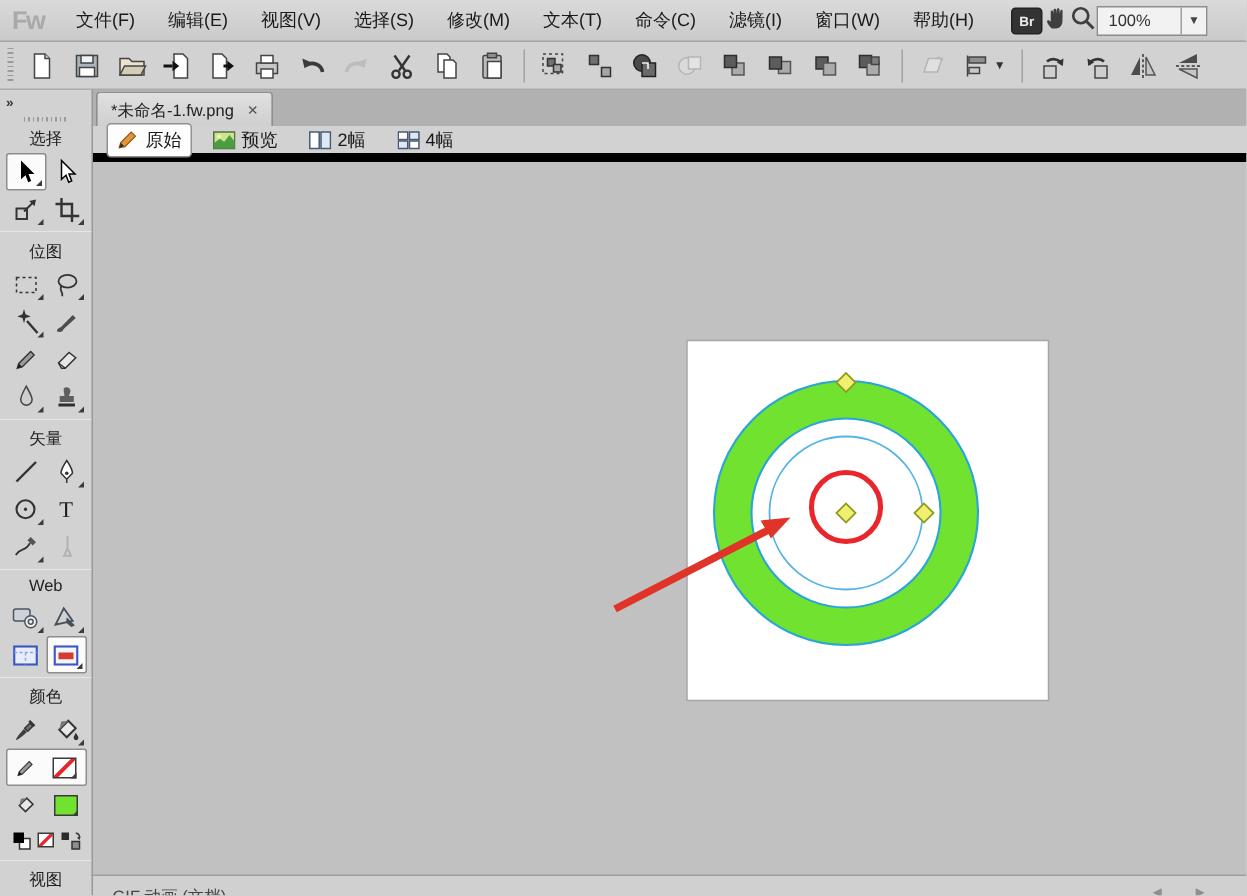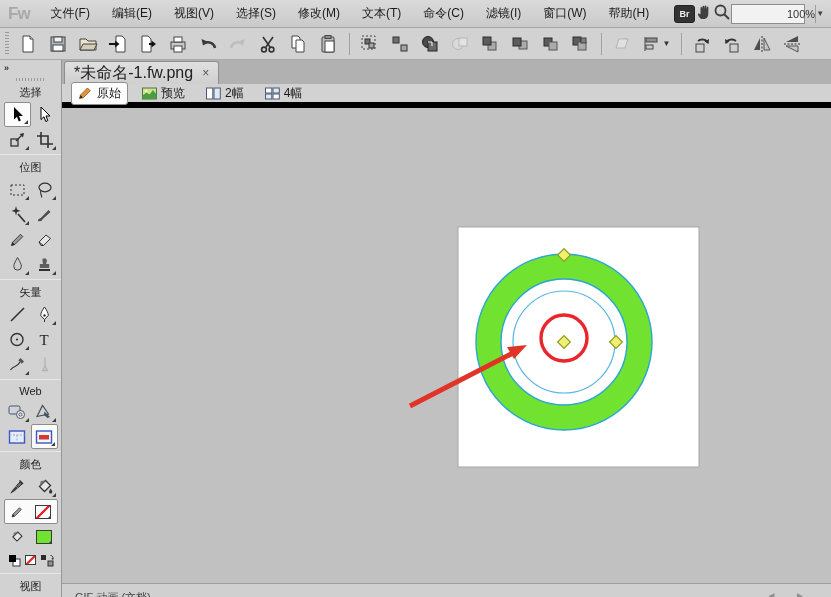--- a/index.html
+++ b/index.html
@@ -11,21 +11,21 @@
   .menubar { position: absolute; left: 0; top: 0; width: 831px; height: 28px;
              background: linear-gradient(#dadada,#cacaca); border-bottom: 1px solid #a6a6a6;
              display: flex; align-items: center; }
   .fw-logo { font-weight: bold; font-size: 17px; color: #a9a9a9; margin: 0 10px 0 8px;
              letter-spacing: -1px; }
   .mi { padding: 0 11px; line-height: 27px; cursor: default; }
   .menubar-right { margin-left: auto; display: flex; align-items: center; padding-right: 26px; }
   .br-btn { width: 21px; height: 18px; background: #333; color: #eee; border: 1px solid #222;
             border-radius: 3px; font-size: 9px; font-weight: bold; line-height: 16px; text-align: center; }
   .zoom-dd { display: flex; align-items: center; width: 74px; height: 20px;
-             background: #f2f2f2; border: 1px solid #8d8d8d; padding-left: 48px; }
+             background: #f2f2f2; border: 1px solid #8d8d8d; }
   .zoom-dd .zval { flex: 1; padding-left: 7px; font-size: 11px; color: #333; }
   .zoom-dd .dd-btn { width: 17px; height: 18px; border-left: 1px solid #9d9d9d;
              font-size: 8px; color: #444; display: flex; align-items: center; justify-content: center; }
 
   
   .toolbar { position: absolute; left: 0; top: 28px; width: 831px; height: 32px;
              background: #d2d2d2; border-bottom: 1px solid #ababab;
              display: flex; align-items: center; }
   .grip-v { width: 7px; height: 24px; margin: 0 6px 0 3px;
             background: repeating-linear-gradient(#9a9a9a 0 1px, transparent 1px 3px);
@@ -34,21 +34,21 @@
         margin-right: 6px; border-radius: 2px; }
   .vsep { width: 1px; height: 22px; background: #a2a2a2; margin: 0 8px 0 3px; }
   .caret { font-size: 8px; color: #333; margin-left: 1px; }
 
   
   .tabstrip { position: absolute; left: 62px; top: 60px; width: 769px; height: 24px;
               background: #b1b1b1; display: flex; align-items: flex-end; }
   .doc-tab { height: 23px; margin-left: 2px; background: linear-gradient(#e0e0e0,#cfcfcf);
              border: 1px solid #8e8e8e; border-bottom: none; border-radius: 3px 3px 0 0;
              display: flex; align-items: center; padding: 0 9px; gap: 9px; }
-  .doc-tab .t-title { font-size: 16px; color: #222; }
+  .doc-tab .t-title { font-size: 11px; color: #222; }
   .tab-close { color: #555; font-size: 12px; line-height: 12px; cursor: default; }
 
   
   .viewbar { position: absolute; left: 62px; top: 84px; width: 769px; height: 24px;
              background: #d2d2d2; border-bottom: 6px solid #000000;
              display: flex; align-items: center; gap: 7px; padding-left: 9px; }
   .vm { display: inline-flex; align-items: center; gap: 4px; padding: 2px 6px; border-radius: 3px;
         border: 1px solid transparent; font-size: 12px; }
   .vm.active { background: #fdfdfd; border-color: #909090; }
 

